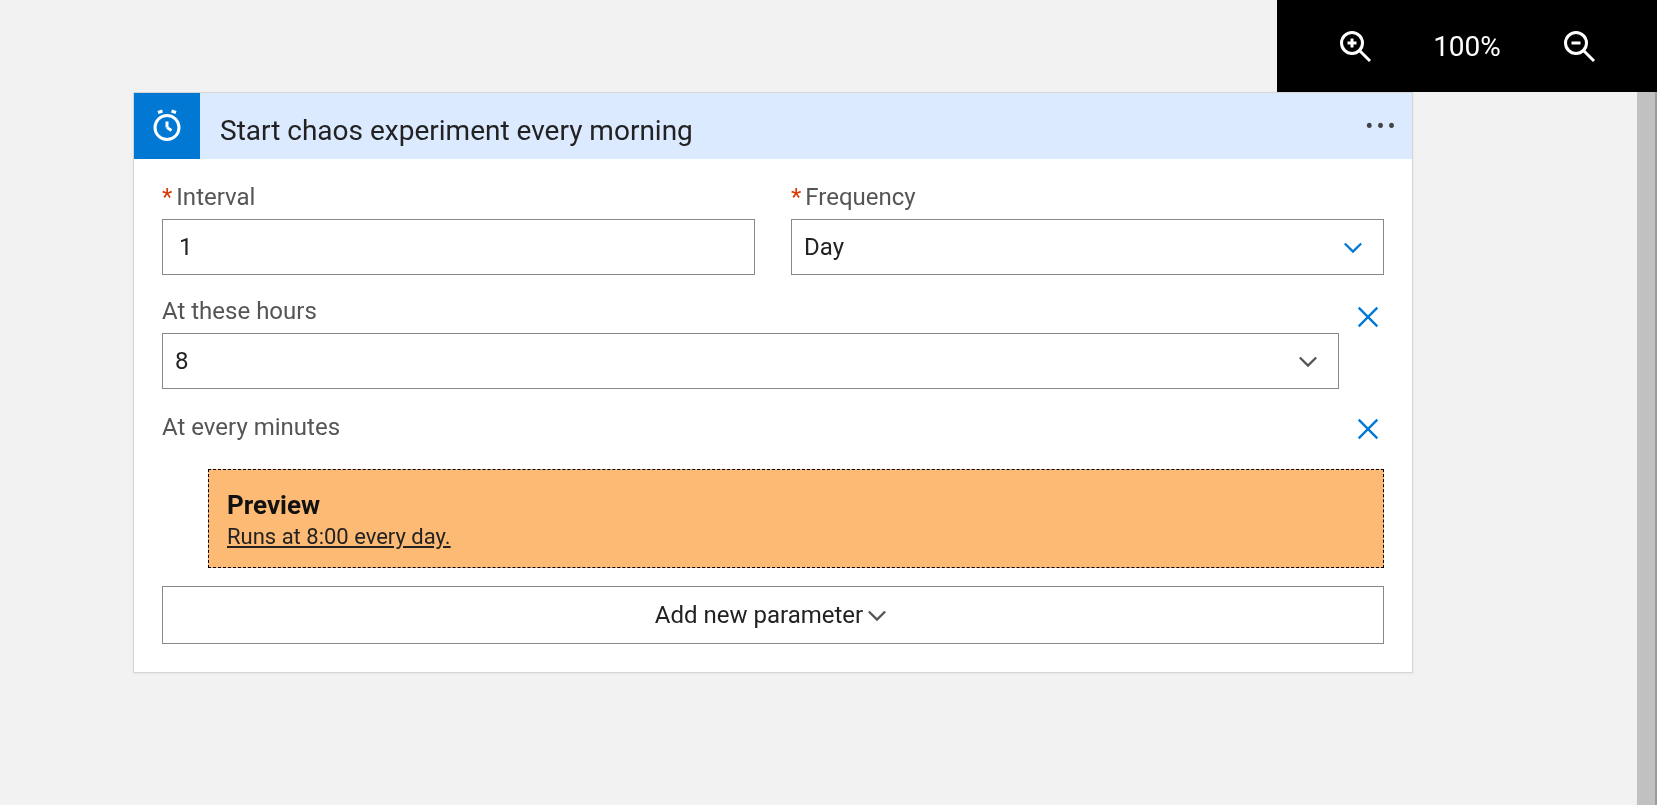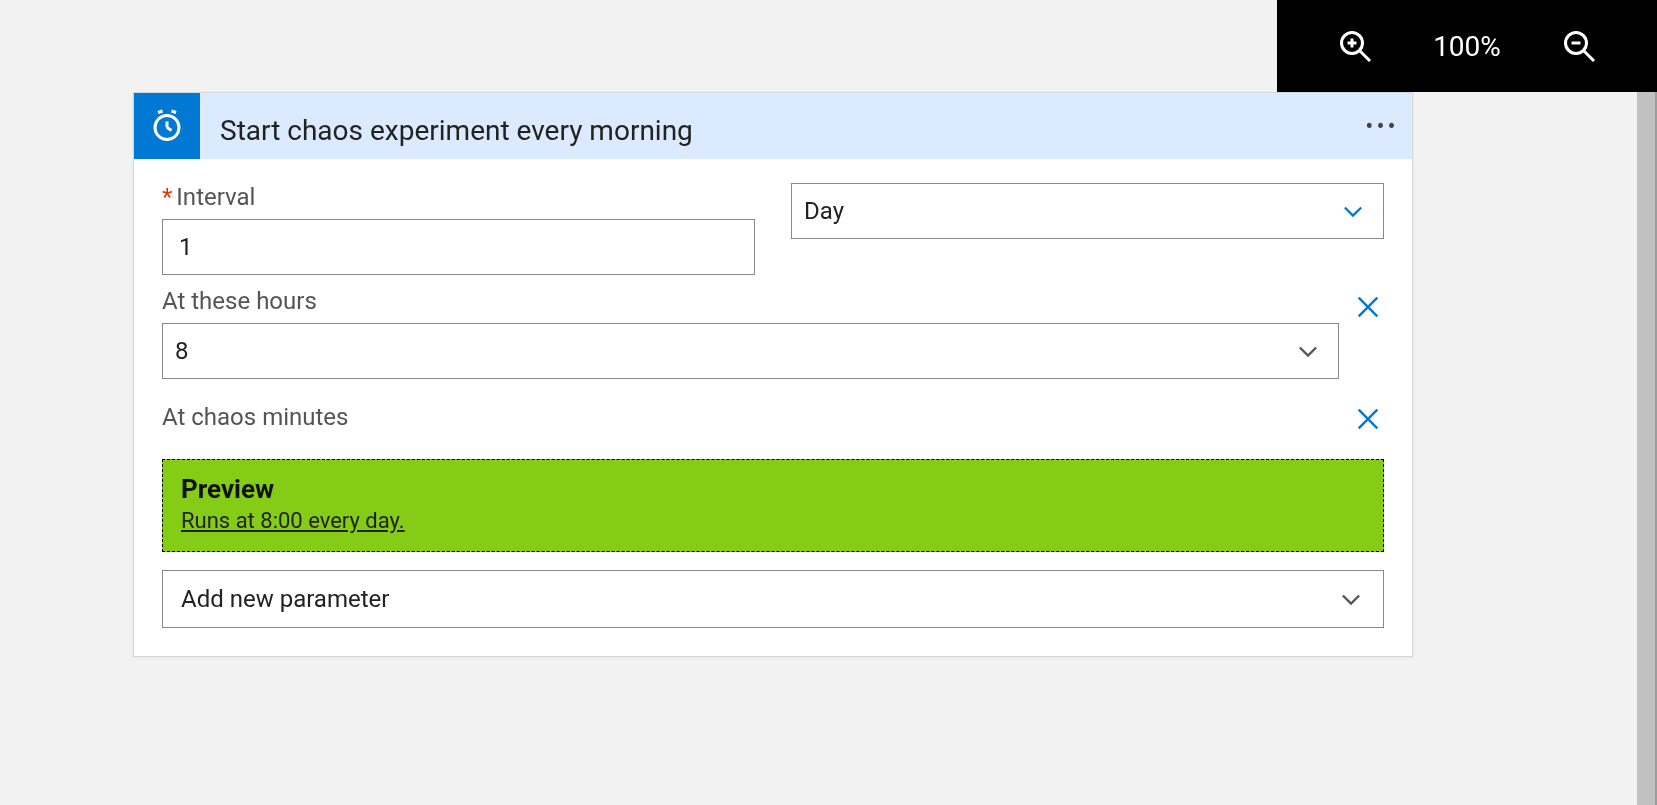--- a/index.html
+++ b/index.html
@@ -100,21 +100,21 @@
     cursor: pointer;
   }
 
   .card-body {
     padding: 24px 28px 28px 28px;
   }
 
   .row {
     display: flex;
     gap: 36px;
-    margin-bottom: 12px;
+    margin-bottom: 22px;
   }
   .field { flex: 1; }
   .label {
     font-size: 24px;
     color: #555;
     margin-bottom: 8px;
     display: block;
   }
   .req { color: #d83b01; margin-right: 4px; }
 
@@ -156,44 +156,45 @@
     align-items: center;
     justify-content: center;
     color: #0078d4;
     cursor: pointer;
   }
   .row-full .remove-btn.upper { align-self: flex-start; margin-top: 0px; height: 40px; }
   .remove-btn svg { width: 28px; height: 28px; }
 
   .preview-box {
     border: 1px dashed #000;
-    background: #84cc16;
-    padding: 14px 18px 18px 18px;
+    background: #fdba74;
+    padding: 20px 18px 18px 18px;
     margin-bottom: 18px;
+    margin-left: 46px;
   }
   .preview-title {
     font-size: 26px;
     font-weight: 700;
     color: #111;
     margin-bottom: 4px;
   }
   .preview-text {
     font-size: 22px;
     color: #222;
     text-decoration: underline;
   }
 
   .add-param {
     width: 100%;
     height: 58px;
     border: 1px solid #8a8886;
     background: #fff;
     display: flex;
     align-items: center;
-    justify-content: space-between;
+    justify-content: center;
     padding: 0 18px;
     font-size: 24px;
     color: #222;
     cursor: pointer;
   }
 </style>
 </head>
 <body>
 
 <div class="canvas">
@@ -240,20 +241,21 @@
     </div>
 
     <div class="card-body">
 
       <div class="row">
         <div class="field">
           <span class="label"><span class="req">*</span><span>Interval</span></span>
           <input class="input-box" type="text" value="1" style="">
         </div>
         <div class="field">
+          <span class="label"><span class="req">*</span><span>Frequency</span></span>
           <div class="select-box">
             <span>Day</span>
             <svg class="chev blue" viewBox="0 0 24 24" fill="none" stroke="currentColor" stroke-width="2">
                 <polyline points="5 9 12 16 19 9"></polyline>
               </svg>
           </div>
         </div>
       </div>
 
       <div class="row-full">
@@ -269,21 +271,21 @@
         <div class="remove-btn upper">
           <svg viewBox="0 0 24 24" fill="none" stroke="currentColor" stroke-width="2">
               <line x1="4" y1="4" x2="20" y2="20"></line>
               <line x1="20" y1="4" x2="4" y2="20"></line>
             </svg>
         </div>
       </div>
 
       <div class="row-full">
         <div class="field-wrap">
-          <span class="label">At chaos minutes</span>
+          <span class="label">At every minutes</span>
         </div>
         <div class="remove-btn upper">
           <svg viewBox="0 0 24 24" fill="none" stroke="currentColor" stroke-width="2">
               <line x1="4" y1="4" x2="20" y2="20"></line>
               <line x1="20" y1="4" x2="4" y2="20"></line>
             </svg>
         </div>
       </div>
 
       <div class="preview-box">

